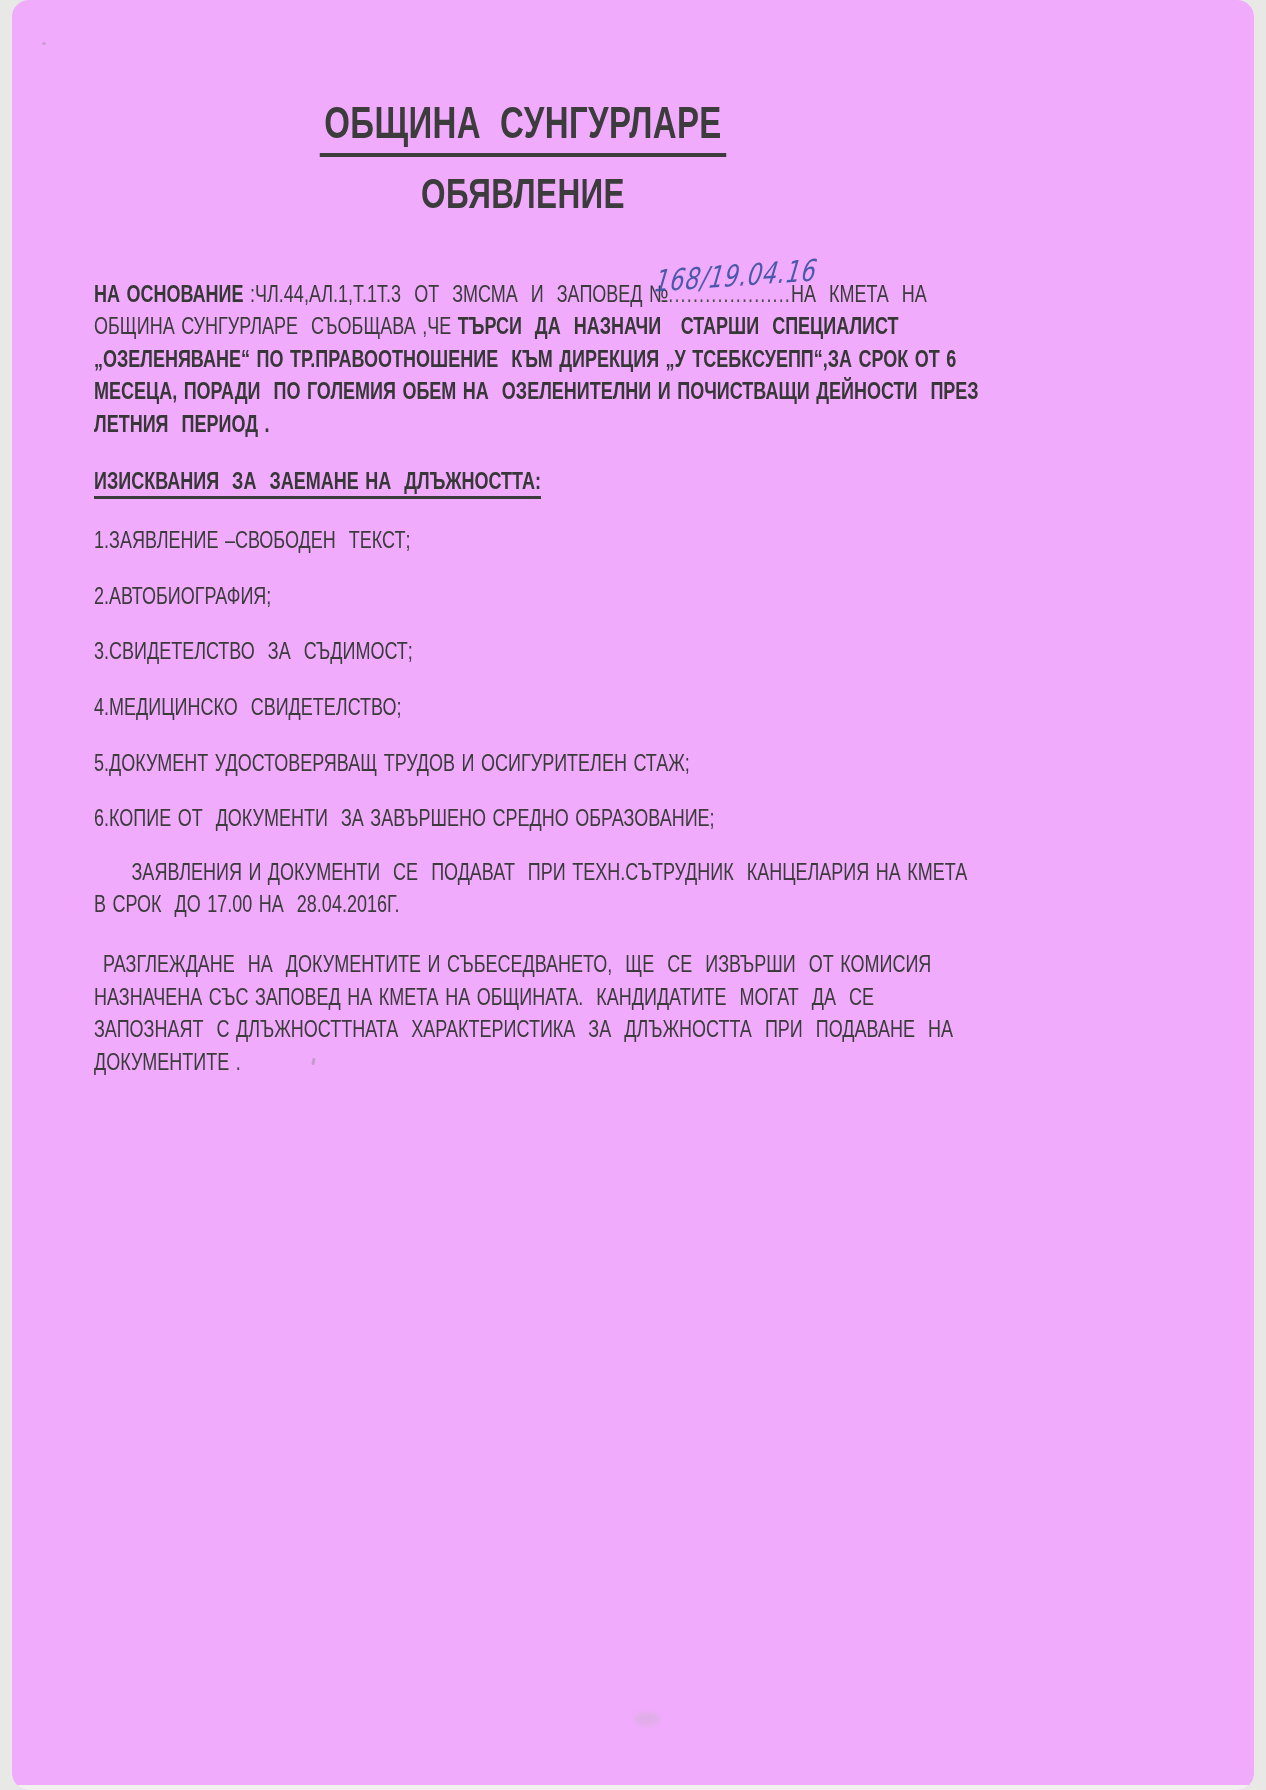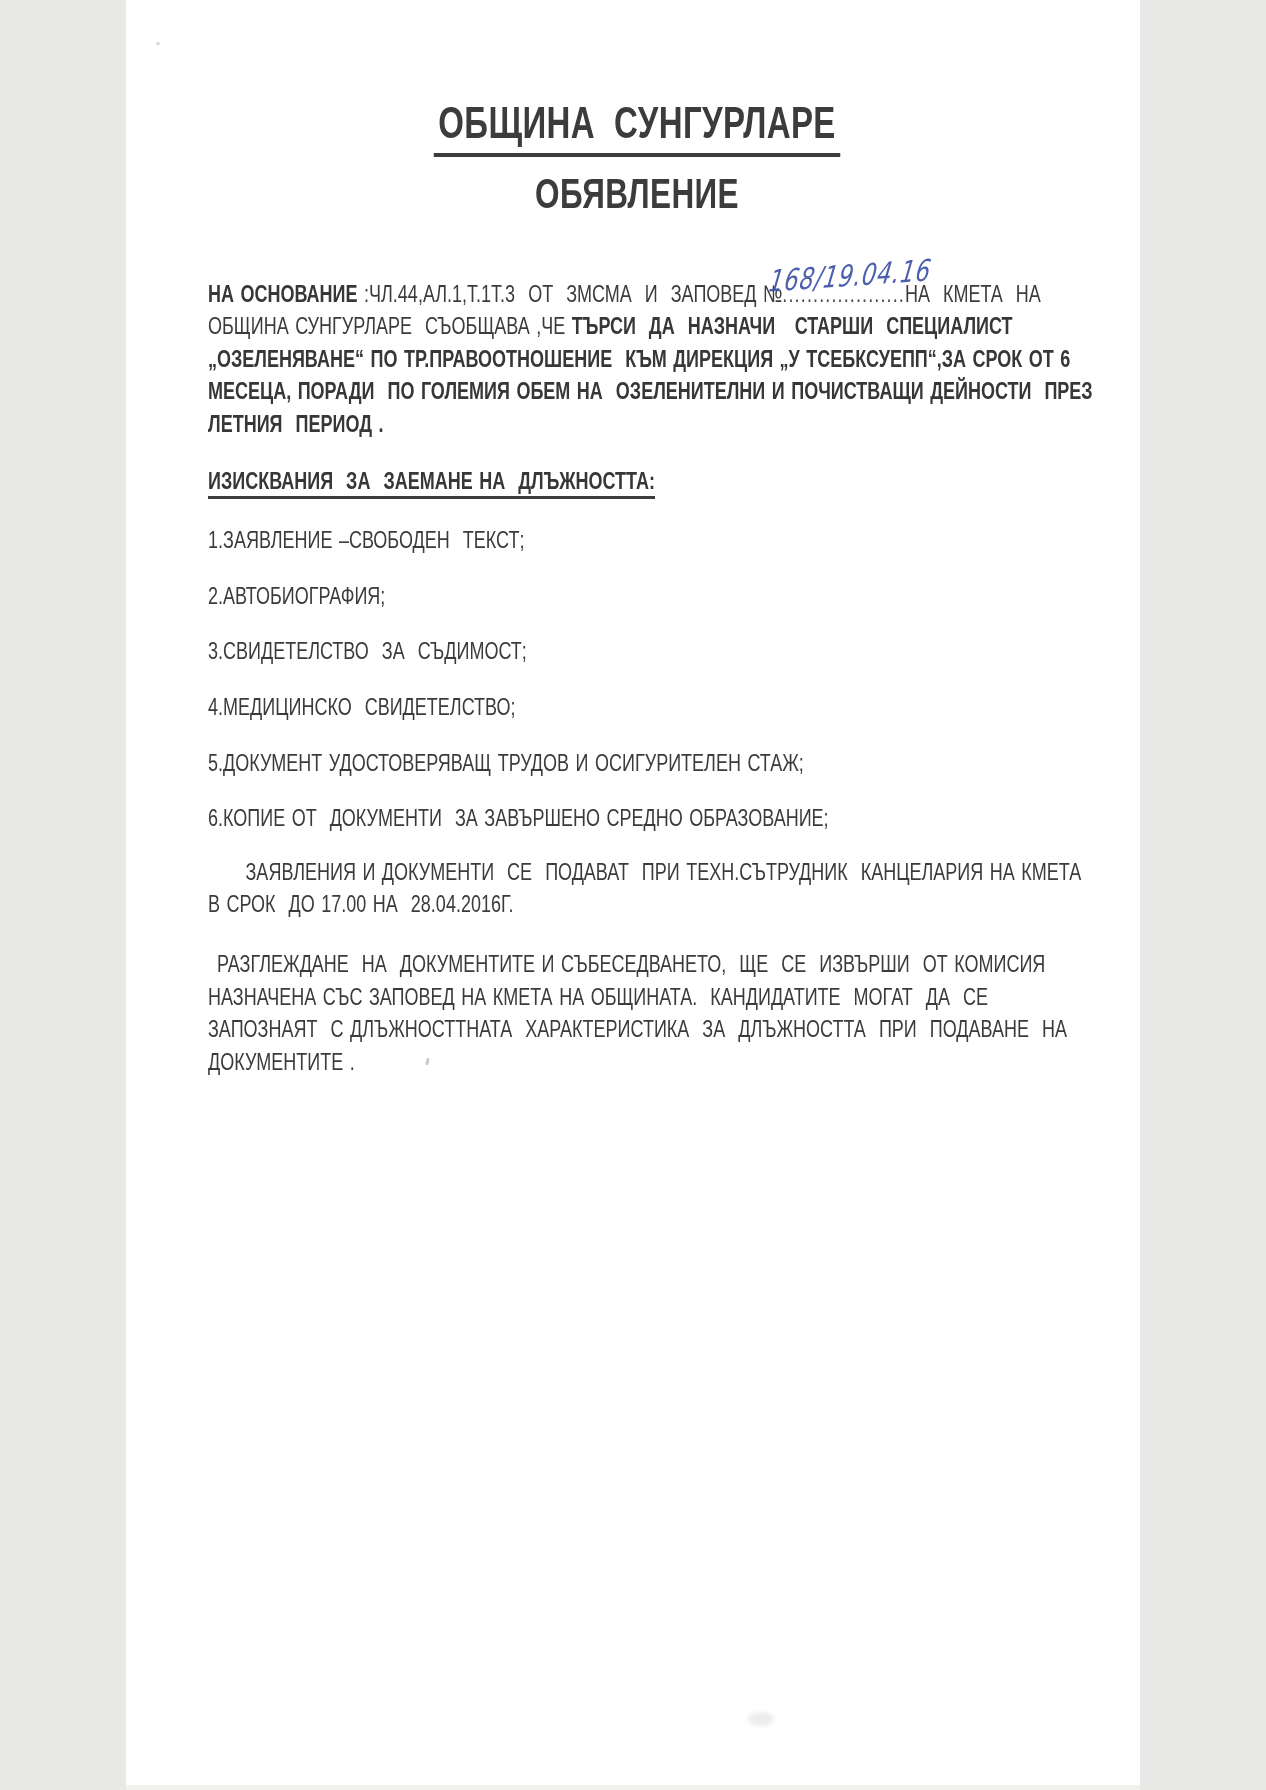--- a/index.html
+++ b/index.html
@@ -1,24 +1,25 @@
 <!DOCTYPE html>
 <html><head>
 <meta charset="utf-8">
 <style>
   html, body { margin: 0; padding: 0; background: #e8e8e6; }
   .page {
     position: relative;
-    width: 1014px;
+    width: 1242px;
     height: 1790px;
     margin: 0 auto;
-    background: #ffffff;
+    background: #f0abfc;
     overflow: hidden;
     font-family: "Liberation Sans", sans-serif;
     color: #3a3a3a;
+    border-radius: 17px;
   }
   
   .doc {
     position: absolute;
     left: 82px;
     top: 0;
     width: 1262px;
     transform: scaleX(0.75);
     transform-origin: top left;
   }

